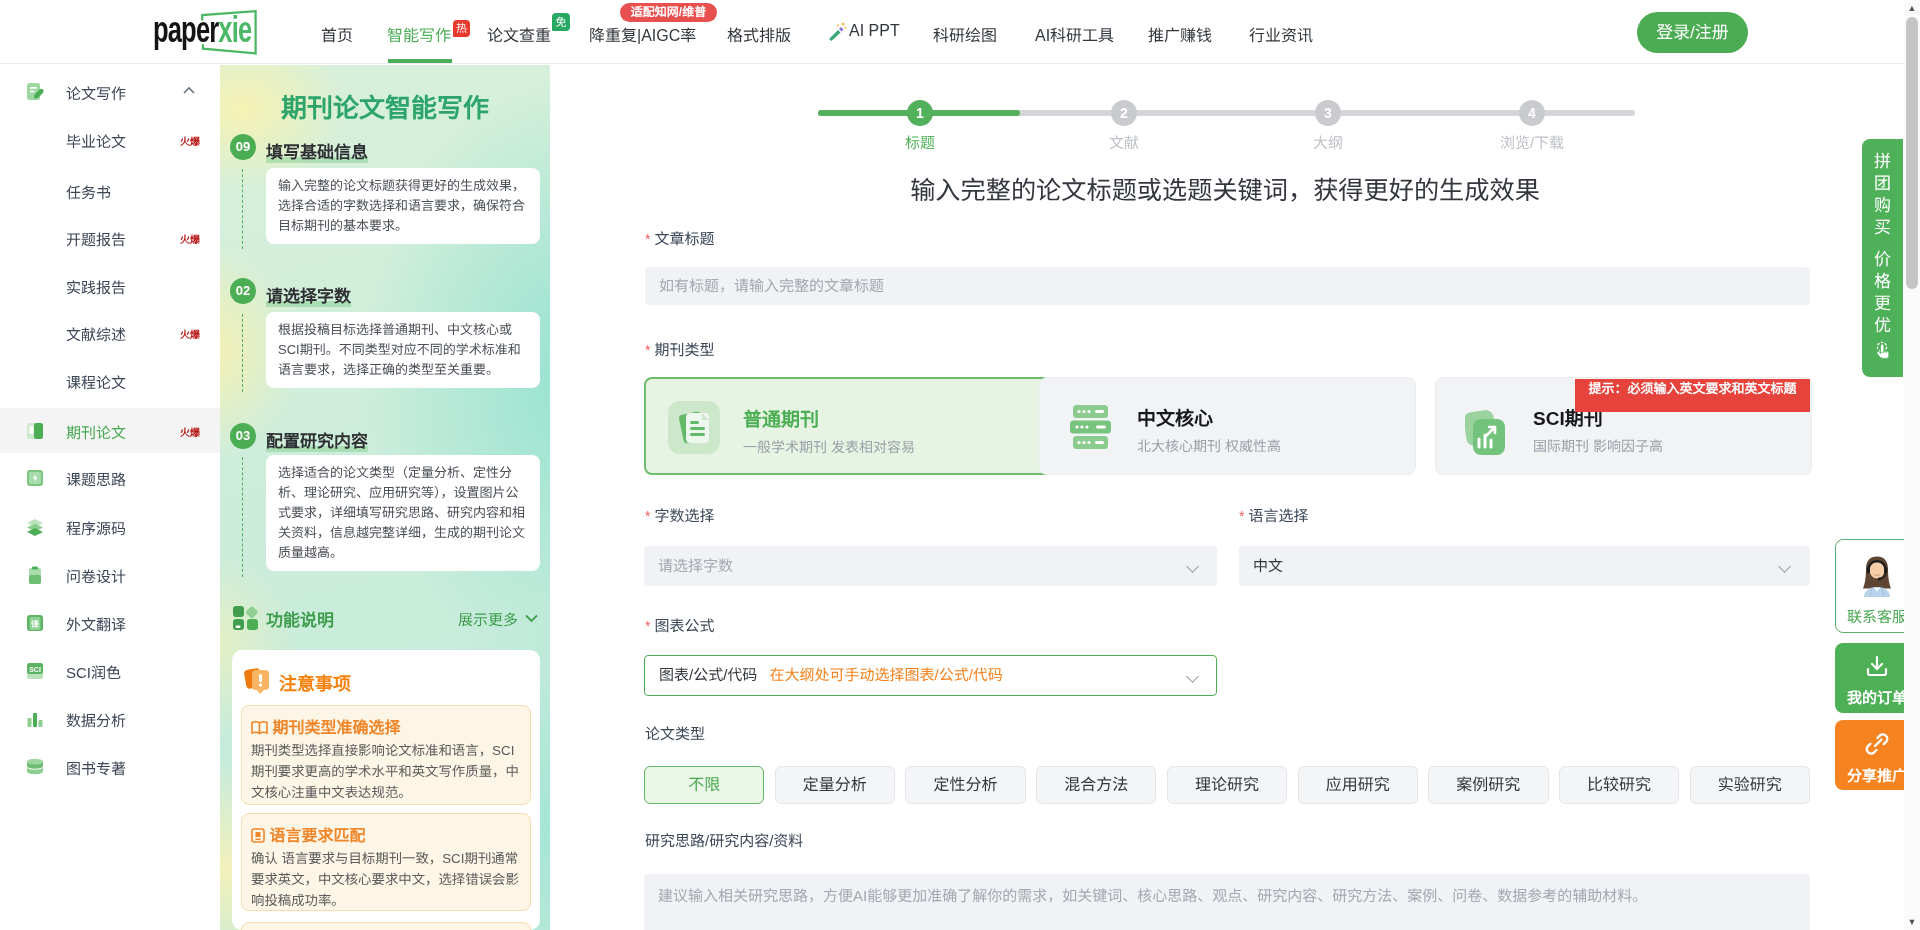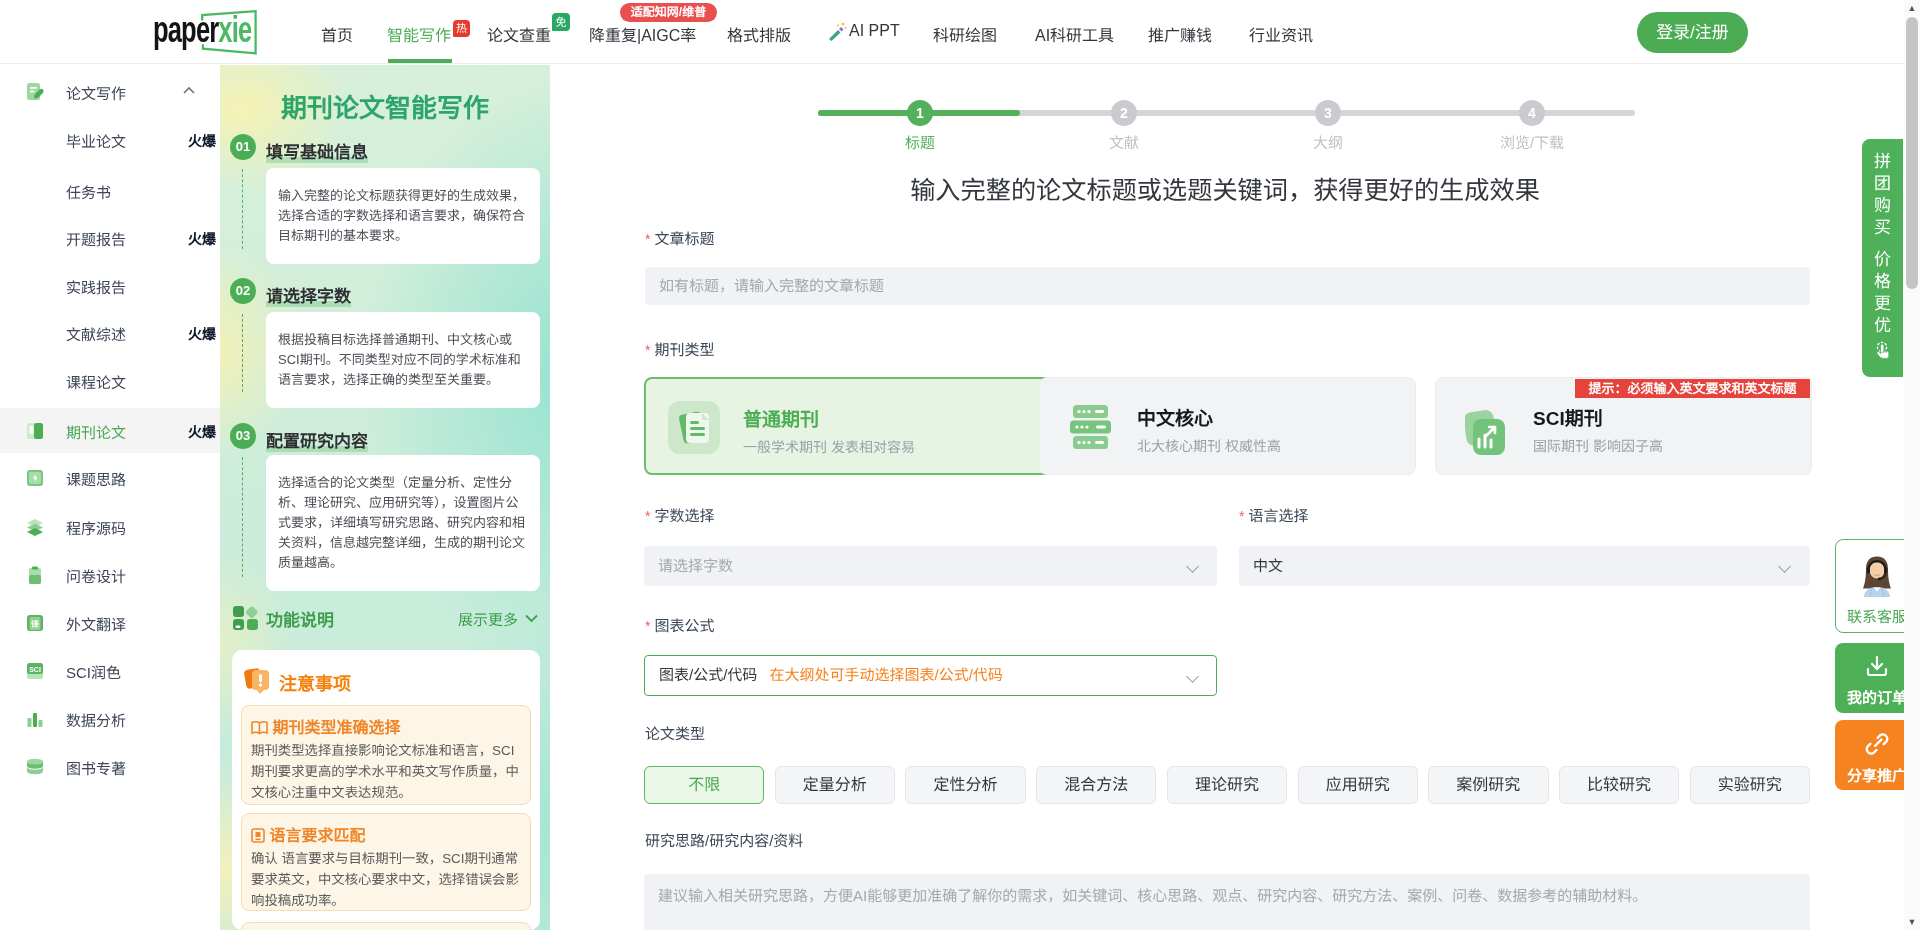--- a/index.html
+++ b/index.html
@@ -18,61 +18,61 @@
   .badge-hot { position:absolute; left:453px; top:20px; width:17px; height:17px; background:#e8392e; color:#fff; font-size:11px; line-height:17px; text-align:center; border-radius:4px 4px 4px 1px; }
   .badge-free { position:absolute; left:552px; top:13px; width:18px; height:18px; background:#27a863; color:#fff; font-size:11px; line-height:18px; text-align:center; border-radius:4px 4px 4px 1px; }
   .pill-red { position:absolute; left:620px; top:3px; width:97px; height:19px; background:#e85050; border-radius:10px; color:#fff; font-size:12px; line-height:19px; text-align:center; font-weight:bold; }
   .btn-login { position:absolute; left:1637px; top:12px; width:111px; height:41px; background:#4cac54; border-radius:21px; color:#fff; font-size:17px; line-height:41px; text-align:center; }
 
   
   .sidebar { position:absolute; left:0; top:65px; width:220px; height:865px; background:#fff; z-index:5; }
   .side-row { position:absolute; left:0; width:220px; height:46px; }
   .side-row .txt { position:absolute; left:66px; top:50%; transform:translateY(-50%); font-size:15px; color:#3d4757; }
   .side-row .ico { position:absolute; left:25px; top:50%; transform:translateY(-50%); width:20px; height:20px; }
-  .side-row .fire { position:absolute; left:188px; top:50%; transform:translateY(-50%); font-size:14px; color:#0f172a; font-weight:bold; }
+  .side-row .fire { position:absolute; left:180px; top:50%; transform:translateY(-50%); font-size:10px; color:#b91c1c; font-weight:bold; }
   .side-sel { background:#f4f4f5; }
   .side-sel .txt { color:#4aa852; }
 
   
   .panel { position:absolute; left:220px; top:65px; width:330px; height:865px; overflow:hidden;
     background:
       radial-gradient(150px 120px at 7% 5%, rgba(249,242,175,.9), rgba(249,242,175,0) 70%),
       radial-gradient(130px 150px at -3% 33%, rgba(247,241,178,.95), rgba(247,241,178,0) 72%),
       radial-gradient(120px 130px at -2% 67%, rgba(247,241,182,.6), rgba(247,241,182,0) 70%),
       radial-gradient(170px 150px at 3% 93%, rgba(246,241,185,.95), rgba(246,241,185,0) 72%),
       radial-gradient(280px 400px at 107% 36%, rgba(148,226,208,.95), rgba(148,226,208,0) 75%),
       radial-gradient(240px 280px at 102% 88%, rgba(160,228,212,.85), rgba(160,228,212,0) 75%),
       linear-gradient(165deg, #d8f0da 0%, #cdeddb 45%, #c2eadb 100%);
   }
   .panel-title { position:absolute; left:0; top:22px; width:330px; text-align:center; font-size:26px; font-weight:bold; color:#2da56a; }
   .step-badge { position:absolute; left:10px; width:26px; height:26px; border-radius:50%; background:#4cae54; color:#fff; font-size:13px; font-weight:bold; text-align:center; line-height:26px; }
   .step-title { position:absolute; left:46px; font-size:17px; font-weight:bold; color:#2e3033; }
   .step-title { background-image:linear-gradient(rgba(133,206,144,.5),rgba(133,206,144,.5)); background-size:100% 6px; background-position:0 100%; background-repeat:no-repeat; }
-  .step-box { position:absolute; left:46px; width:274px; background:#fff; border-radius:8px; padding:18px 12px; font-size:13px; color:#4a4f55; line-height:20px; }
+  .step-box { position:absolute; left:46px; width:274px; background:#fff; border-radius:8px; padding:8px 12px; font-size:13px; color:#4a4f55; line-height:20px; }
   .step-dots { position:absolute; left:22px; width:0; border-left:1px dashed #58ad62; }
   .fn-row { position:absolute; left:0; top:538px; width:330px; height:30px; }
   .note-card { position:absolute; left:12px; top:585px; width:308px; height:280px; background:#fff; border-radius:10px; }
   .note-box { position:absolute; left:9px; width:290px; background:#fdf6e7; border:1px solid #f6dcae; border-radius:8px; padding:8px 9px; }
   .note-box .nb-title { color:#f0862a; font-size:16px; font-weight:bold; margin-bottom:2px; }
   .note-box .nb-body { font-size:13.4px; color:#5b5b5b; line-height:21px; }
 
   
   .main { position:absolute; left:550px; top:65px; width:1370px; height:865px; background:#fff; }
   .label { position:absolute; font-size:15px; color:#3c4858; }
   .req:before { content:"*"; color:#f15b5b; margin-right:4px; font-size:14px; }
   .ginput { position:absolute; background:#f0f2f5; border-radius:4px; font-size:15px; color:#a2a9b0; line-height:38px; padding:0 14px; }
   .chev { position:absolute; width:11px; height:11px; }
   .chev:before { content:""; position:absolute; left:0; top:2px; width:8px; height:8px; border-right:1.8px solid #8f969e; border-bottom:1.8px solid #8f969e; transform:rotate(45deg); }
 
   .jcard { position:absolute; top:377px; height:98px; border-radius:8px; background:#f2f3f5; border:1px solid #e9ebee; }
   .jcard.sel { background:#e7f4e4; border:2px solid #6cbc6c; }
   .jcard .jtitle { position:absolute; left:97px; top:25px; font-size:19px; font-weight:bold; color:#17181a; }
   .jcard.sel .jtitle { color:#4cae54; }
   .jcard .jsub { position:absolute; left:97px; top:57px; font-size:14px; color:#9ba1a9; }
-  .ribbon { position:absolute; left:1575px; top:379px; width:235px; height:19px; background:#e5433b; color:#fff; font-size:13px; font-weight:bold; line-height:19px; text-align:center; z-index:3; }
+  .ribbon { position:absolute; left:1575px; top:379px; width:235px; height:33px; background:#e5433b; color:#fff; font-size:13px; font-weight:bold; line-height:19px; text-align:center; z-index:3; }
 
   .pbtn { height:38px; border-radius:6px; background:#f4f5f7; border:1px solid #e4e6e9; font-size:16px; color:#33373c; text-align:center; line-height:36px; flex:1; }
   .pbtn.sel { background:#eaf7e8; border-color:#62b765; color:#4aa850; }
   .btnrow { position:absolute; left:644px; top:766px; width:1166px; display:flex; gap:10.4px; }
 
   
   .grp-tag { position:absolute; left:1862px; top:139px; width:41px; height:238px; background:#4fb05a; border-radius:8px 0 0 8px; color:#fff; text-align:center; z-index:40; }
   .grp-tag .vt { width:41px; font-size:17px; line-height:22px; }
   .fl-card { position:absolute; left:1823px; width:84px; border-radius:8px; text-align:center; z-index:40;margin-left:12px; }
   .kefu { top:539px; height:94px; background:#fff; border:1px solid #57b269; }
@@ -217,21 +217,21 @@
         <ellipse cx="10" cy="4.5" rx="8" ry="2.8" fill="#9ed7a0"></ellipse>
         <path d="M2,4.5 L2,9 A8,2.8 0 0 0 18,9 L18,4.5 A8,2.8 0 0 1 2,4.5" fill="#6dbd72"></path>
         <path d="M2,10 L2,14.5 A8,2.8 0 0 0 18,14.5 L18,10 A8,2.8 0 0 1 2,10" fill="#8ccd90"></path>
       </svg>
     <span class="txt">图书专著</span>
   </div>
 </div>
 
 <div class="panel" id="panel">
   <div class="panel-title">期刊论文智能写作</div>
-  <div class="step-badge" style="top:69px;">01</div>
+  <div class="step-badge" style="top:69px;">09</div>
   <div class="step-title" style="top:73px;">填写基础信息</div>
   <div class="step-dots" style="top:104px; height:80px;"></div>
   <div class="step-box" style="top:103px;">输入完整的论文标题获得更好的生成效果，选择合适的字数选择和语言要求，确保符合目标期刊的基本要求。</div>
   <div class="step-badge" style="top:213px;">02</div>
   <div class="step-title" style="top:217px;">请选择字数</div>
   <div class="step-dots" style="top:249px; height:78px;"></div>
   <div class="step-box" style="top:247px;">根据投稿目标选择普通期刊、中文核心或SCI期刊。不同类型对应不同的学术标准和语言要求，选择正确的类型至关重要。</div>
   <div class="step-badge" style="top:358px;">03</div>
   <div class="step-title" style="top:362px;">配置研究内容</div>
   <div class="step-dots" style="top:392px; height:120px;"></div>

